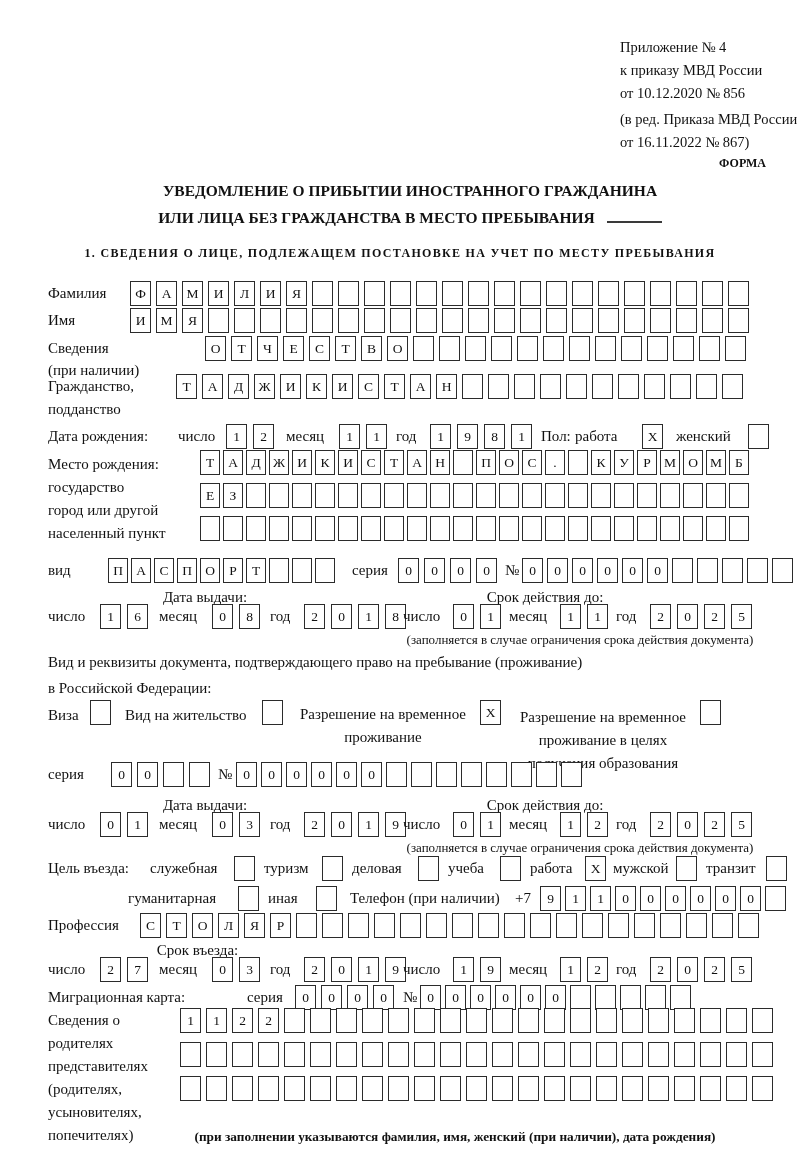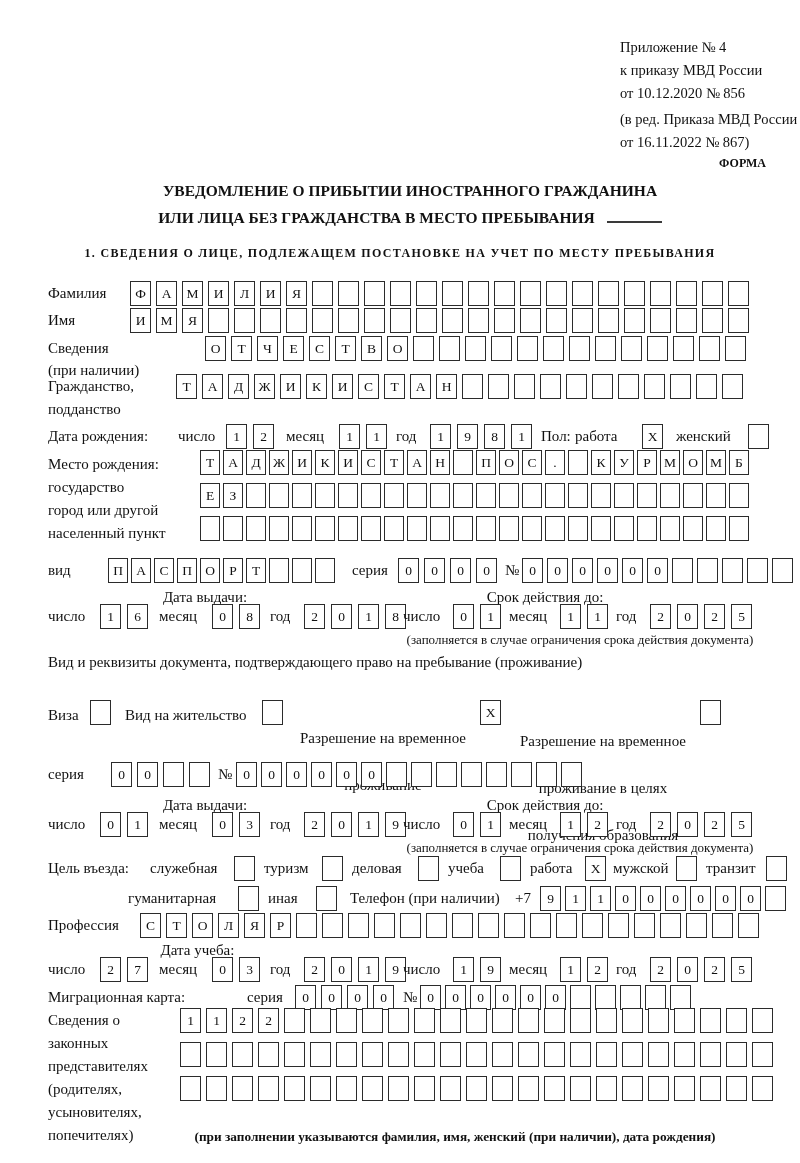--- a/index.html
+++ b/index.html
@@ -11,21 +11,21 @@
   .bold{font-weight:bold;}
   .center{text-align:center;}
   .note{font-size:13px;line-height:18px;white-space:nowrap;}
   .cells{display:flex;gap:5px;}
   .cell{flex:0 0 auto;width:21px;height:25px;border:1.6px solid #2b2b2b;box-sizing:border-box;
         display:flex;align-items:center;justify-content:center;font-size:13.5px;background:#fff;}
   .cells.sm{gap:3px;}  .cells.sm .cell{width:20px;}
   .cells.md{gap:4px;}
   .cells.dt{gap:6px;}
   .blank-line{display:inline-block;width:55px;height:15px;border-bottom:2.2px solid #3a3a3a;margin-left:12px;}
-  .stack3 div{text-align:center;margin-top:24px;}
+  .stack3 div{text-align:center;}
 </style>
 </head>
 <body>
 
 <div class="page">
 
   <div class="abs lbl2" style="left:620px;top:36px">
     <div>Приложение № 4</div>
     <div>к приказу МВД России</div>
     <div>от 10.12.2020 № 856</div>
@@ -330,20 +330,21 @@
   <div class="abs lbl" style="left:616px;top:604px">год</div>
   <div class="abs cells dt" style="left:650px;top:604px">
       <span class="cell">2</span>
       <span class="cell">0</span>
       <span class="cell">2</span>
       <span class="cell">5</span>
     </div>
   <div class="abs note center" style="left:370px;top:631px;width:420px">(заполняется в случае ограничения срока действия документа)</div>
 
   <div class="abs lbl" style="left:48px;top:650px">Вид и реквизиты документа, подтверждающего право на пребывание (проживание)</div>
+  <div class="abs lbl" style="left:48px;top:676px">в Российской Федерации:</div>
 
   <div class="abs lbl" style="left:48px;top:703px">Виза</div>
   <div class="abs cells" style="left:90px;top:700px">
       <span class="cell"></span>
     </div>
   <div class="abs lbl" style="left:125px;top:703px">Вид на жительство</div>
   <div class="abs cells" style="left:262px;top:700px">
       <span class="cell"></span>
     </div>
   <div class="abs stack3" style="left:293px;top:703px;width:180px">
@@ -499,21 +500,21 @@
       <span class="cell"></span>
       <span class="cell"></span>
       <span class="cell"></span>
       <span class="cell"></span>
       <span class="cell"></span>
       <span class="cell"></span>
       <span class="cell"></span>
       <span class="cell"></span>
     </div>
 
-  <div class="abs lbl center" style="left:110px;top:938px;width:175px">Дата учеба:</div>
+  <div class="abs lbl center" style="left:110px;top:938px;width:175px">Срок въезда:</div>
   <div class="abs lbl" style="left:48px;top:957px">число</div>
   <div class="abs cells dt" style="left:100px;top:957px">
       <span class="cell">2</span>
       <span class="cell">7</span>
     </div>
   <div class="abs lbl" style="left:159px;top:957px">месяц</div>
   <div class="abs cells dt" style="left:212px;top:957px">
       <span class="cell">0</span>
       <span class="cell">3</span>
     </div>
@@ -559,21 +560,21 @@
       <span class="cell">0</span>
       <span class="cell">0</span>
       <span class="cell"></span>
       <span class="cell"></span>
       <span class="cell"></span>
       <span class="cell"></span>
       <span class="cell"></span>
     </div>
 
   <div class="abs lbl" style="left:48px;top:1008px">Сведения о</div>
-  <div class="abs lbl" style="left:48px;top:1031px">законных</div>
+  <div class="abs lbl" style="left:48px;top:1031px">родителях</div>
   <div class="abs lbl" style="left:48px;top:1054px">представителях</div>
   <div class="abs lbl" style="left:48px;top:1077px">(родителях,</div>
   <div class="abs lbl" style="left:48px;top:1100px">усыновителях,</div>
   <div class="abs lbl" style="left:48px;top:1123px">попечителях)</div>
   <div class="abs cells" style="left:180px;top:1008px">
       <span class="cell">1</span>
       <span class="cell">1</span>
       <span class="cell">2</span>
       <span class="cell">2</span>
       <span class="cell"></span>

